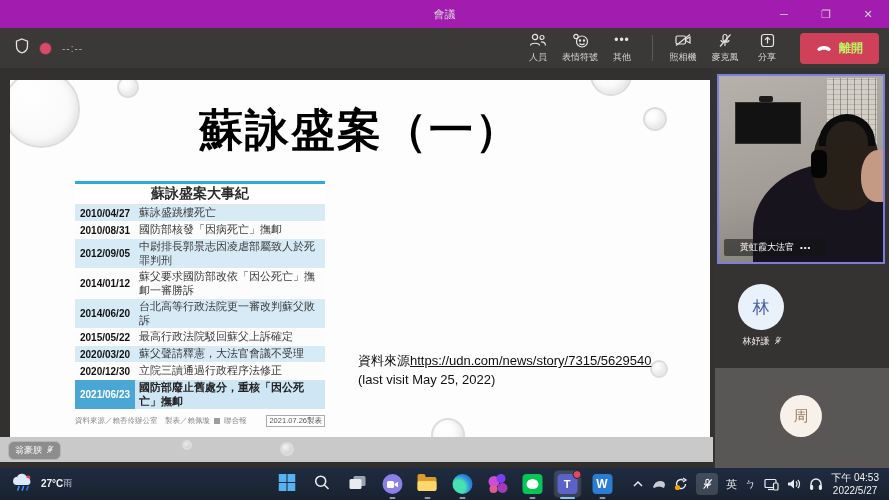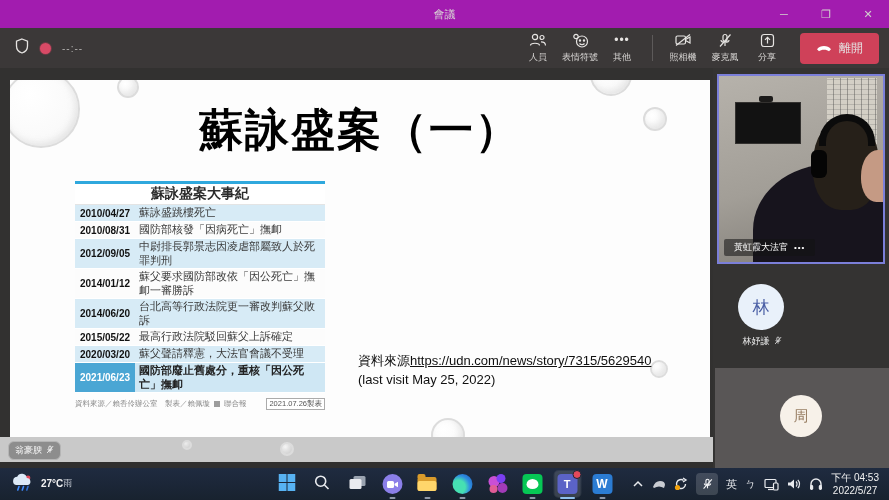--- a/index.html
+++ b/index.html
@@ -17,21 +17,21 @@
   .toolbar { position:absolute; top:28px; left:0; right:0; height:40px; background:#3b3838; display:flex; align-items:center; }
   .toolbar-left { display:flex; align-items:center; gap:11px; padding-left:15px; }
   .rec-dot { width:11px; height:11px; border-radius:50%; background:#d84a66; box-shadow:0 0 0 1px #6b3a44; }
   .timer { color:#b3b1af; font-size:10px; letter-spacing:1px; }
   .toolbar-right { margin-left:auto; display:flex; align-items:center; padding-right:10px; }
   .tb-btn { display:flex; flex-direction:column; align-items:center; gap:3px; min-width:42px; padding:0 3px; background:none; border:none; }
   .tb-btn .ico { height:15px; display:flex; align-items:center; justify-content:center; }
   .tb-btn .lbl { font-size:9px; color:#d8d6d4; white-space:nowrap; }
   .dots { color:#e6e4e2; font-size:12px; letter-spacing:1px; line-height:8px; }
   .tb-sep { width:1px; height:26px; background:#5d5a5a; margin:0 9px; }
-  .leave-btn { display:flex; align-items:center; gap:7px; background:#cf4159; border:none; border-radius:4px; color:#e5e5e5; font-size:12px; font-weight:normal; padding:7px 16px; margin-left:12px; }
+  .leave-btn { display:flex; align-items:center; gap:7px; background:#cf4159; border:none; border-radius:4px; color:#bef264; font-size:12px; font-weight:bold; padding:7px 16px; margin-left:12px; }
 
   
   .share-area { position:absolute; top:68px; left:0; width:713px; height:394px; background:#323130; }
   .slide { position:absolute; left:10px; top:12px; width:700px; height:357px; background:#fdfdfd; overflow:hidden; }
   .slide-title { margin-top:21px; text-align:center; font-size:44px; font-weight:bold; color:#000; letter-spacing:2px; }
   .bubble { position:absolute; border-radius:50%; border:2px solid #dcdcdc;
             background:radial-gradient(circle at 35% 30%, rgba(255,255,255,.95), rgba(228,228,228,.25));
             box-shadow:inset -3px -3px 6px rgba(195,195,195,.35); }
 
   
@@ -63,21 +63,21 @@
   .tv { position:absolute; left:16px; top:26px; width:66px; height:42px; background:#121212; border:1px solid #33312f; }
   .tv-cam { position:absolute; left:40px; top:20px; width:14px; height:6px; background:#1c1b1a; border-radius:2px; }
   .scroll { position:absolute; right:6px; top:2px; width:50px; height:116px; background:#d8d4ca; opacity:.9;
             background-image:repeating-linear-gradient(90deg, transparent 0 6px, rgba(70,70,70,.45) 6px 7px),
                              repeating-linear-gradient(0deg, transparent 0 4px, rgba(90,90,90,.25) 4px 5px); }
   .person-body { position:absolute; right:-28px; bottom:-34px; width:158px; height:132px; background:#17141d; border-radius:50% 42% 0 0; }
   .person-head { position:absolute; right:4px; bottom:52px; width:66px; height:92px; background:#262019; border-radius:48% 48% 42% 42%; }
   .face { position:absolute; right:-6px; bottom:60px; width:28px; height:52px; background:#c59a84; border-radius:60% 0 0 55% / 50% 0 0 45%; }
   .hp-band { position:absolute; right:8px; bottom:116px; width:56px; height:32px; border:7px solid #0b0b0b; border-bottom:none; border-radius:28px 28px 0 0; }
   .hp-cup { position:absolute; right:56px; bottom:84px; width:16px; height:28px; background:#050505; border-radius:6px; }
-  .name-chip { position:absolute; left:5px; bottom:6px; background:rgba(18,18,18,.55); border-radius:2px; color:#fff; font-size:9px; padding:2px 10px; display:flex; align-items:center; gap:6px; }
+  .name-chip { position:absolute; left:5px; bottom:6px; background:rgba(18,18,18,.55); border-radius:2px; color:#fff; font-size:9px; padding:2px 16px; display:flex; align-items:center; gap:6px; }
   .chip-more { letter-spacing:1px; font-size:8px; }
 
   .avatar { position:absolute; border-radius:50%; display:flex; align-items:center; justify-content:center; border:none; }
   .av-lin { left:25px; top:216px; width:46px; height:46px; background:#e9f1fa; color:#4a5fa5; font-size:17px; }
   .av-ovf { left:103px; top:220px; width:46px; height:46px; background:#6f6d6c; color:#fff; font-size:12px; font-weight:bold; }
   .av-label { position:absolute; left:3px; top:267px; width:92px; display:flex; align-items:center; justify-content:center; gap:4px; color:#eaeaea; font-size:9px; }
   .bottom-tile { position:absolute; left:2px; top:300px; width:174px; height:100px; background:#595656; }
   .av-zhou { left:65px; top:27px; width:42px; height:42px; background:#f7f1e9; color:#9a8066; font-size:15px; }
 
   
@@ -241,20 +241,24 @@
           <span class="tl-event">台北高等行政法院更一審改判蘇父敗訴</span>
         </div>
         <div class="tl-row even h17">
           <span class="tl-date">2015/05/22</span>
           <span class="tl-event">最高行政法院駁回蘇父上訴確定</span>
         </div>
         <div class="tl-row odd h17">
           <span class="tl-date">2020/03/20</span>
           <span class="tl-event">蘇父聲請釋憲，大法官會議不受理</span>
         </div>
+        <div class="tl-row even h17">
+          <span class="tl-date">2020/12/30</span>
+          <span class="tl-event">立院三讀通過行政程序法修正</span>
+        </div>
         <div class="tl-row highlight h30">
           <span class="tl-date">2021/06/23</span>
           <span class="tl-event">國防部廢止舊處分，重核「因公死亡」撫卹</span>
         </div>
 
         <div class="tl-footer">
           <span>資料來源／賴香伶辦公室　製表／賴佩璇</span>
           <span class="brand-sq"></span>
           <span>聯合報</span>
           <span class="stamp">2021.07.26製表</span>

